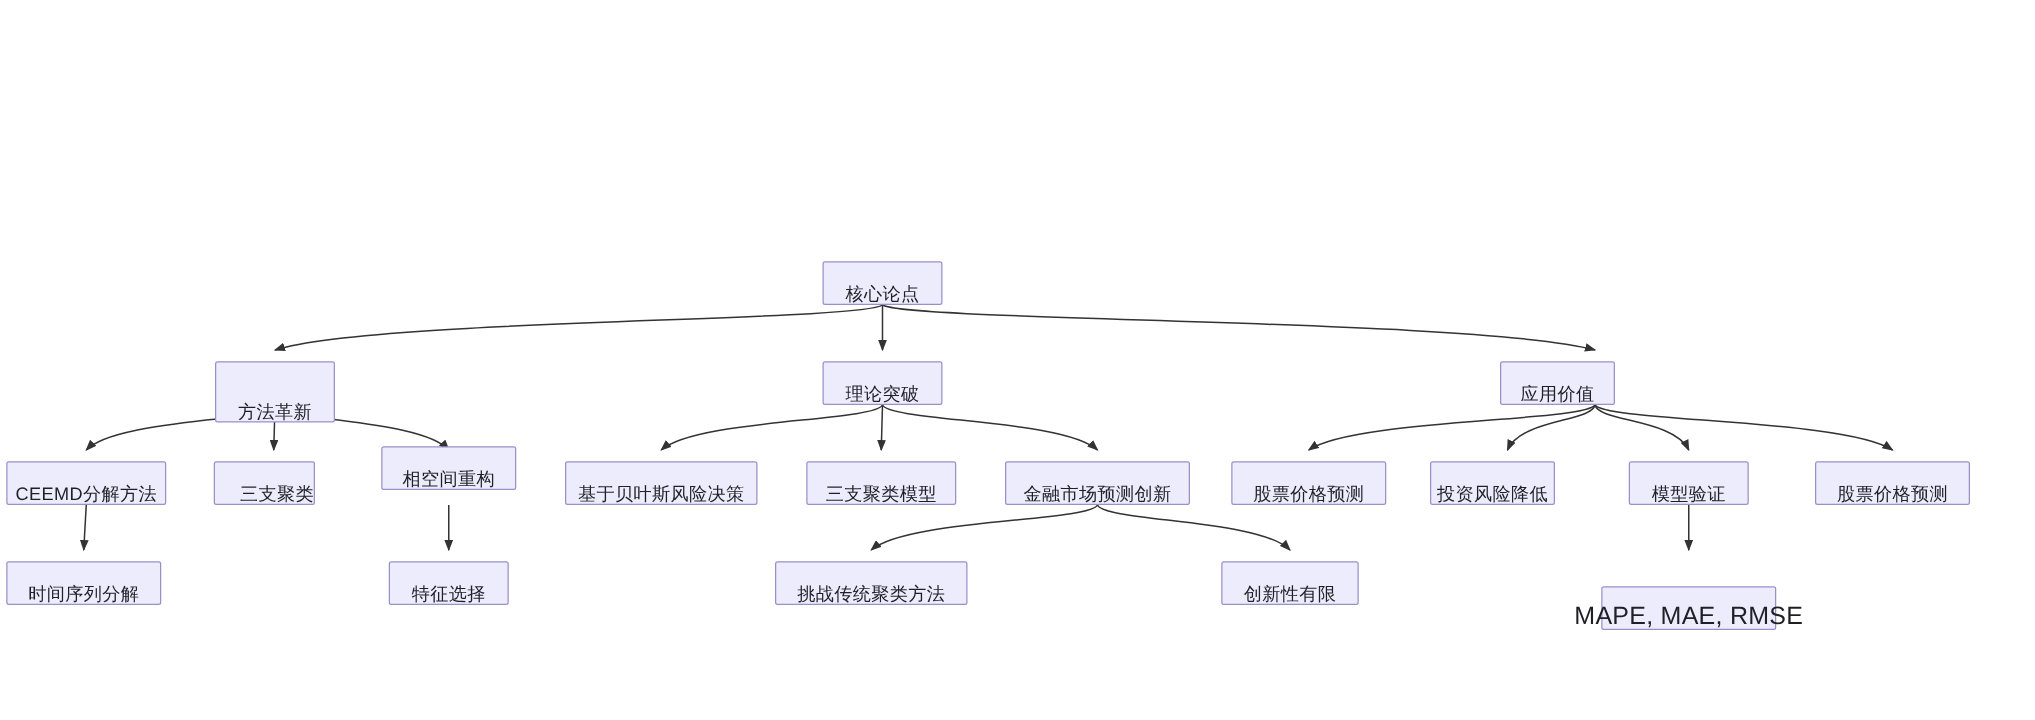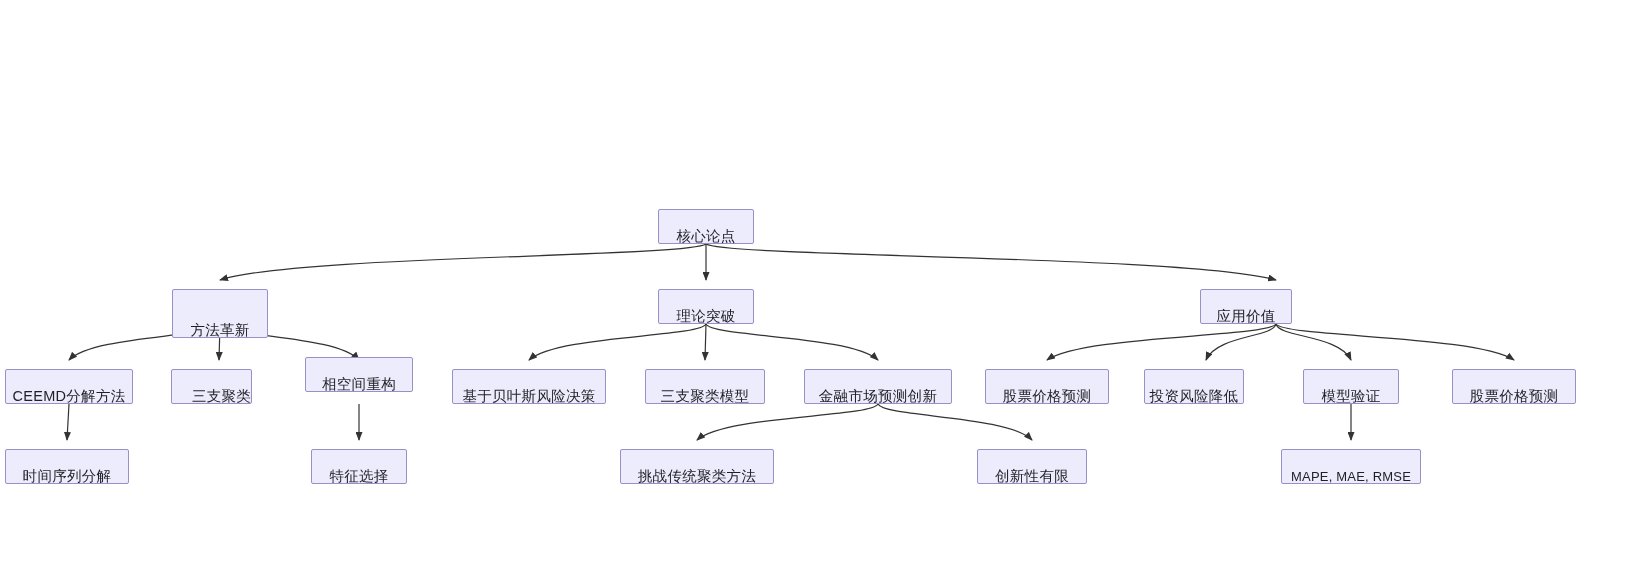--- a/index.html
+++ b/index.html
@@ -34,22 +34,23 @@
     align-items: flex-end;
     justify-content: center;
     color: #1f1f26;
     font-size: 14.5px;
     line-height: 1;
     letter-spacing: 0.3px;
     white-space: nowrap;
     z-index: 2;
   }
   .node.latin {
-    font-size: 13px;
+    font-size: 20px;
     letter-spacing: 0.2px;
+    margin-top: 20px;
   }
 </style>
 </head>
 <body>
 
 <div id="diagram-canvas">
   <svg id="edge-layer" viewBox="0 0 1628 576" xmlns="http://www.w3.org/2000/svg">
     <defs>
       <marker id="arrowhead" markerWidth="9" markerHeight="7" refX="8" refY="3.5" orient="auto" markerUnits="userSpaceOnUse">
         <path d="M0,0 L9,3.5 L0,7 z" fill="#333333"></path>

